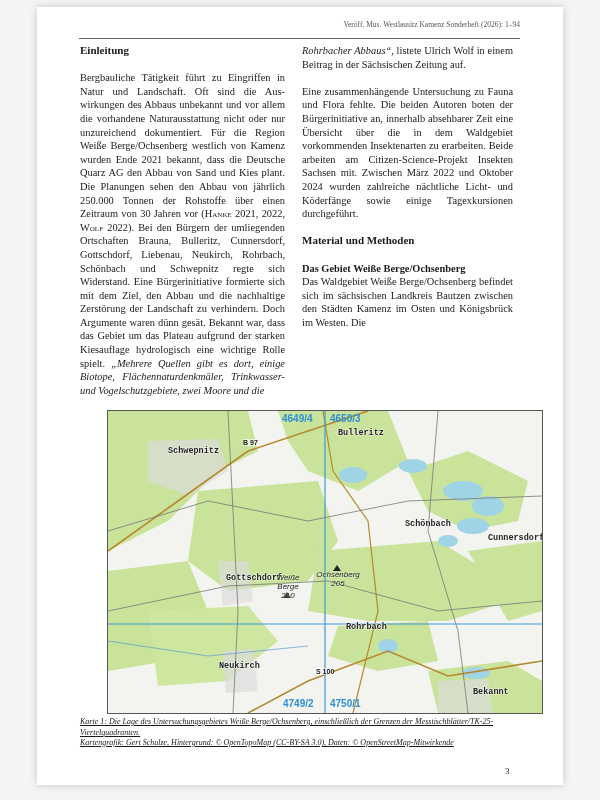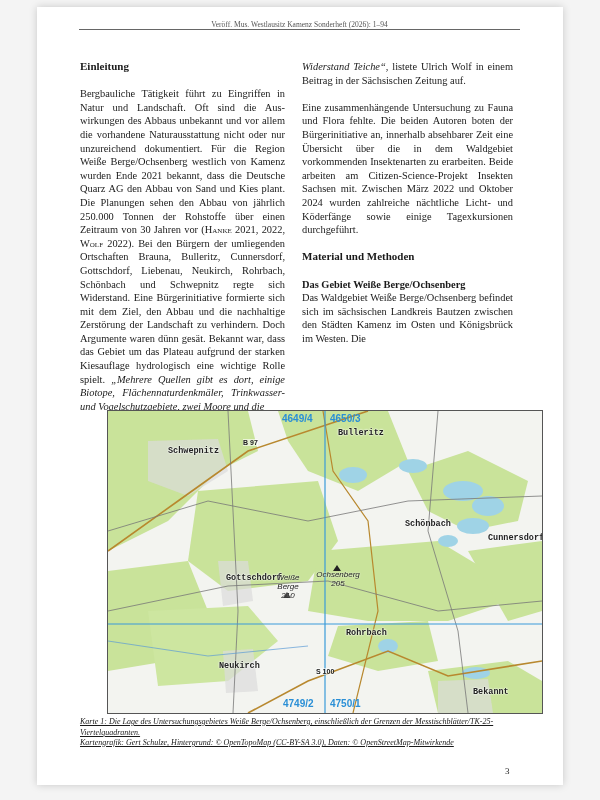--- a/index.html
+++ b/index.html
@@ -1,19 +1,19 @@
 <!DOCTYPE html>
 <html><head>
 <meta charset="utf-8">
 <style>
   html,body{margin:0;padding:0;}
   body{width:600px;height:800px;background:#f4f4f4;position:relative;overflow:hidden;font-family:"DejaVu Serif","Liberation Serif",serif;color:#1a1a1a;}
   .page{position:absolute;left:37px;top:7px;width:526px;height:778px;background:#fff;box-shadow:0 0 8px rgba(0,0,0,.18);}
-  .running-head{position:absolute;left:42px;top:13px;width:441px;border-bottom:1px solid #666;font-size:7.5px;color:#555;text-align:center;padding-bottom:0;font-family:"Liberation Serif",serif;}
-  .col{position:absolute;font-family:"Liberation Serif",serif;font-size:10.4px;line-height:13.6px;text-align:justify;margin-top:16px;}
+  .running-head{position:absolute;left:42px;top:13px;width:441px;border-bottom:1px solid #666;font-size:7.5px;color:#555;text-align:right;padding-bottom:9px;font-family:"Liberation Serif",serif;}
+  .col{position:absolute;font-family:"Liberation Serif",serif;font-size:10.4px;line-height:13.6px;text-align:justify;}
   .col p{margin:0 0 13.6px 0;}
   .col-left{left:43px;top:37px;width:205px;}
   .col-right{left:265px;top:37px;width:211px;}
   h2{font-size:11px;font-weight:bold;margin:0 0 13.6px 0;font-family:"Liberation Serif",serif;}
   h3{font-size:10.4px;font-weight:bold;margin:0;font-family:"Liberation Serif",serif;}
   .sub{font-style:italic;font-weight:bold;margin:0;}
   .sc{font-variant:small-caps;}
   em{font-style:italic;}
   .map{position:absolute;left:43px;top:403px;width:434px;height:302px;border:1px solid #555;overflow:hidden;background:#eef1ea;margin-left:27px;}
   .map svg{display:block;}
@@ -29,21 +29,21 @@
 
 <div class="page">
   <div class="running-head">Veröff. Mus. Westlausitz Kamenz Sonderheft (2026): 1–94</div>
 
   <div class="col col-left">
     <h2>Einleitung</h2>
     <p><span>Bergbauliche Tätigkeit führt zu Eingriffen in Natur und Landschaft. Oft sind die Aus­wirkungen des Abbaus unbekannt und vor allem die vorhandene Naturausstattung nicht oder nur unzureichend dokumentiert. Für die Region Weiße Berge/Ochsenberg westlich von Kamenz wurden Ende 2021 bekannt, dass die Deutsche Quarz AG den Abbau von Sand und Kies plant. Die Planungen sehen den Abbau von jährlich 250.000 Tonnen der Rohstoffe über einen Zeitraum von 30 Jahren vor (</span><span class="sc">Hanke</span><span> 2021, 2022, </span><span class="sc">Wolf</span><span> 2022). Bei den Bürgern der umliegenden Ortschaften Brauna, Bulleritz, Cunnersdorf, Gottschdorf, Liebenau, Neukirch, Rohrbach, Schönbach und Schwepnitz regte sich Widerstand. Eine Bür­gerinitiative formierte sich mit dem Ziel, den Abbau und die nachhaltige Zerstörung der Landschaft zu verhindern. Doch Argumente waren dünn gesät. Bekannt war, dass das Gebiet um das Plateau aufgrund der starken Kiesauflage hydrologisch eine wichtige Rolle spielt. </span><em>„Mehrere Quellen gibt es dort, einige Biotope, Flächennaturdenkmäler, Trinkwasser- und Vogelschutzgebiete, zwei Moore und die</em></p>
   </div>
 
   <div class="col col-right">
-    <p><em>Widerstand Teiche“</em><span>, listete Ulrich Wolf in einem Beitrag in der Sächsischen Zeitung auf.</span></p>
+    <p><em>Rohrbacher Abbaus“</em><span>, listete Ulrich Wolf in einem Beitrag in der Sächsischen Zeitung auf.</span></p>
     <p>Eine zusammenhängende Untersuchung zu Fauna und Flora fehlte. Die beiden Autoren boten der Bürgerinitiative an, innerhalb absehbarer Zeit eine Übersicht über die in dem Waldgebiet vorkommenden Insektenar­ten zu erarbeiten. Beide arbeiten am Citizen-Science-Projekt Insekten Sachsen mit. Zwischen März 2022 und Oktober 2024 wurden zahlreiche nächtliche Licht- und Köderfänge sowie einige Tagexkursionen durchgeführt.</p>
     <h2>Material und Methoden</h2>
     <h3>Das Gebiet Weiße Berge/Ochsenberg</h3>
     <p>Das Waldgebiet Weiße Berge/Ochsenberg befindet sich im sächsischen Landkreis Bautzen zwischen den Städten Kamenz im Osten und Königsbrück im Westen. Die</p>
   </div>
 
   <div class="map">
     <svg width="434" height="302" viewBox="0 0 434 302">
       <rect width="434" height="302" fill="#f3f4f0"></rect>
 
@@ -90,21 +90,21 @@
     <div class="grid-label" style="left:174px;top:2px">4649/4</div>
     <div class="grid-label" style="left:222px;top:2px">4650/3</div>
     <div class="grid-label" style="left:175px;top:287px">4749/2</div>
     <div class="grid-label" style="left:222px;top:287px">4750/1</div>
 
     <div class="map-label" style="left:60px;top:35px">Schwepnitz</div>
     <div class="map-label" style="left:230px;top:17px">Bulleritz</div>
     <div class="map-label" style="left:297px;top:108px">Schönbach</div>
     <div class="map-label" style="left:380px;top:122px">Cunnersdorf</div>
     <div class="map-label" style="left:118px;top:162px">Gottschdorf</div>
-    <div class="map-label" style="left:238px;top:217px">Rohrbach</div>
+    <div class="map-label" style="left:238px;top:211px">Rohrbach</div>
     <div class="map-label" style="left:111px;top:250px">Neukirch</div>
     <div class="map-label" style="left:365px;top:276px">Bekannt</div>
 
     <div class="map-peak" style="left:158px;top:162px;width:44px">
       <div>Weiße Berge</div>
       <div>210</div>
     </div>
     <div class="map-peak" style="left:207px;top:161px;width:46px;margin-top:-2px">
       <div>Ochsenberg</div>
       <div>205</div>

